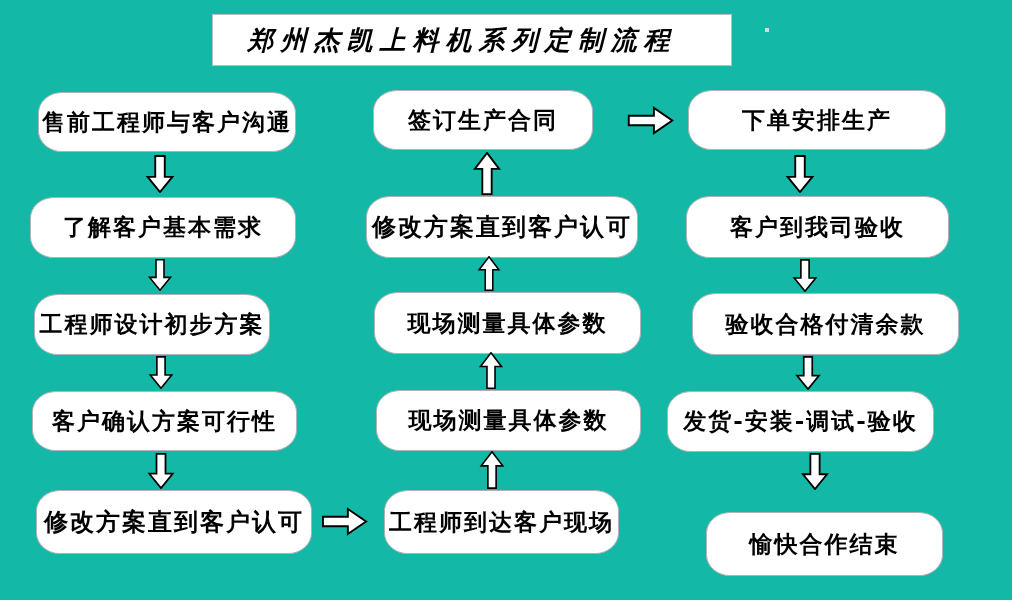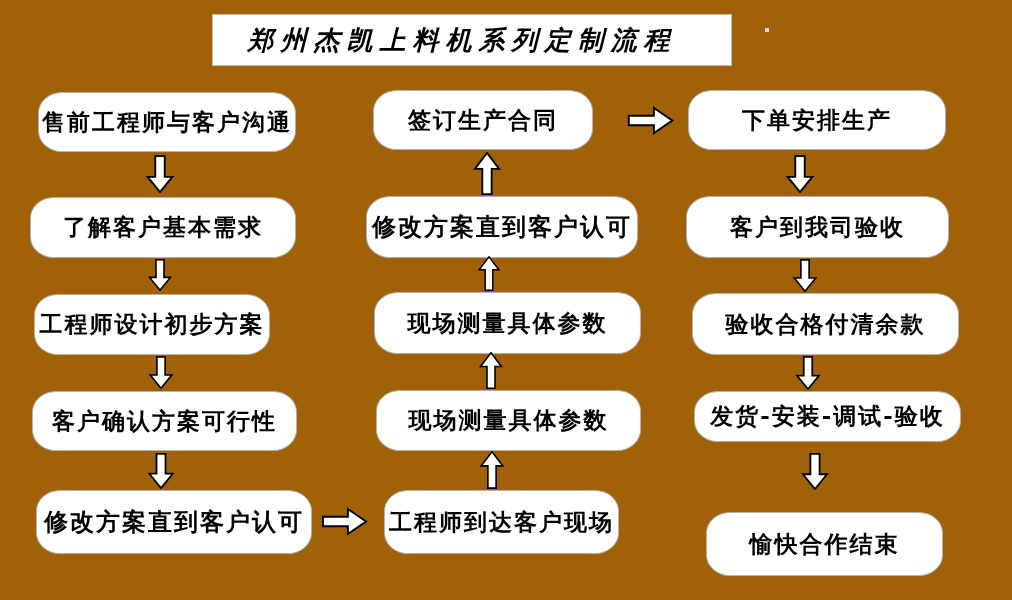--- a/index.html
+++ b/index.html
@@ -4,21 +4,21 @@
 <style>
   html, body {
     margin: 0;
     padding: 0;
     background: #ffffff;
   }
   .canvas {
     position: relative;
     width: 1012px;
     height: 600px;
-    background: #a16207;
+    background: #14b8a6;
     overflow: hidden;
     font-family: "DejaVu Serif", "Liberation Serif", serif;
     color: #000000;
   }
   .title-box {
     position: absolute;
     left: 212px;
     top: 14px;
     width: 520px;
     height: 52px;
@@ -115,21 +115,21 @@
 
   <div class="node" style="left:688px;top:90px;width:258px;height:60px">
     <span class="label">下单安排生产</span>
   </div>
   <div class="node" style="left:686px;top:196px;width:263px;height:62px">
     <span class="label">客户到我司验收</span>
   </div>
   <div class="node" style="left:692px;top:293px;width:267px;height:62px">
     <span class="label">验收合格付清余款</span>
   </div>
-  <div class="node" style="left:694px;top:391px;width:267px;height:51px">
+  <div class="node" style="left:667px;top:391px;width:267px;height:61px">
     <span class="label">发货-安装-调试-验收</span>
   </div>
   <div class="node" style="left:706px;top:512px;width:237px;height:64px">
     <span class="label">愉快合作结束</span>
   </div>
 
   <svg class="arrow" style="left:145px;top:155px" width="30" height="38" viewBox="0 0 30 40">
     <polygon points="10,1 20,1 20,23 28,23 15,39 2,23 10,23" fill="#ffffff" stroke="#000000" stroke-width="2"></polygon>
   </svg>
   <svg class="arrow" style="left:145px;top:259px" width="30" height="32" viewBox="0 0 30 40">

